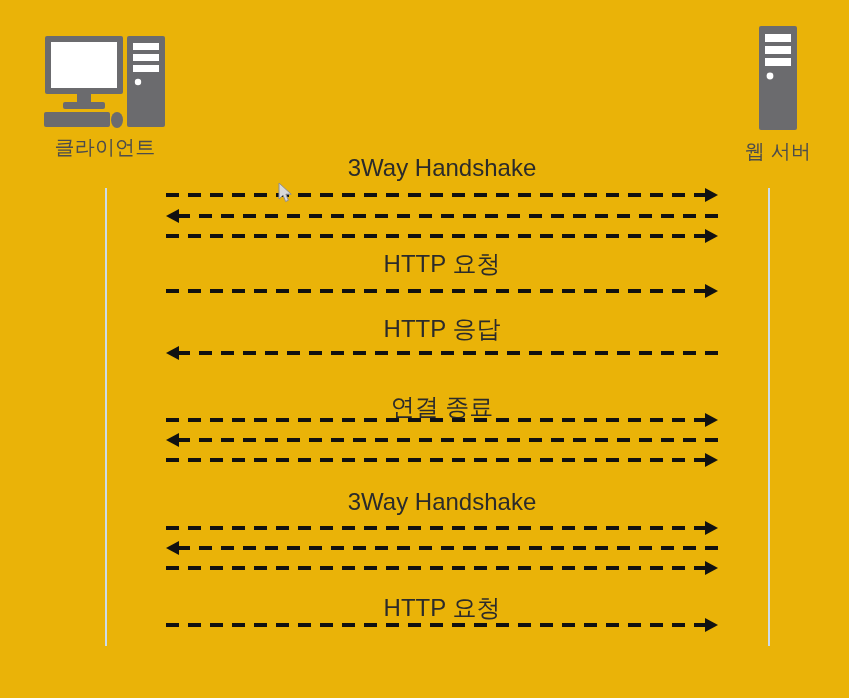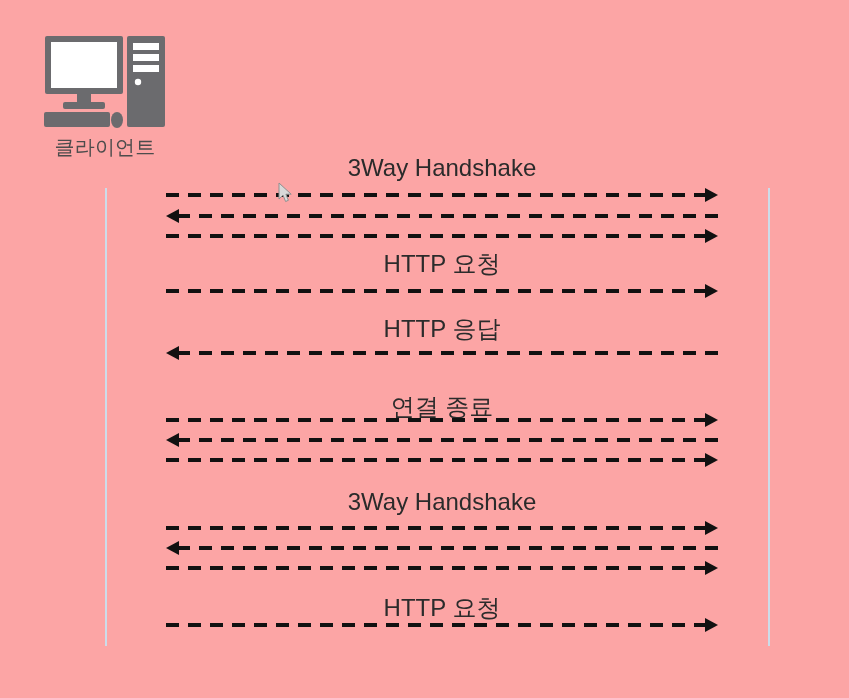--- a/index.html
+++ b/index.html
@@ -8,21 +8,21 @@
     padding: 0;
     background: #ffffff;
   }
   body {
     font-family: "Liberation Sans", "DejaVu Sans", sans-serif;
   }
   #stage {
     position: relative;
     width: 849px;
     height: 698px;
-    background: #fca5a5;
+    background: #eab308;
     overflow: hidden;
   }
 
   
   .actor {
     position: absolute;
   }
   #client-actor { left: 30px; top: 30px; width: 150px; }
   #server-actor { left: 718px; top: 22px; width: 120px; }
 
@@ -102,20 +102,30 @@
 
       <rect x="86" y="6" width="38" height="91" rx="2" fill="#6b6b6e"></rect>
       <rect x="92" y="13" width="26" height="7" fill="#ffffff"></rect>
       <rect x="92" y="24" width="26" height="7" fill="#ffffff"></rect>
       <rect x="92" y="35" width="26" height="7" fill="#ffffff"></rect>
       <circle cx="97" cy="52" r="3.2" fill="#ffffff"></circle>
     </svg>
     <span class="actor-label">클라이언트</span>
   </div>
 
+  <div class="actor" id="server-actor">
+    <svg class="actor-icon" width="60" height="112" viewBox="0 0 60 112">
+      <rect x="11" y="4" width="38" height="104" rx="2" fill="#6b6b6e"></rect>
+      <rect x="17" y="12" width="26" height="8" fill="#ffffff"></rect>
+      <rect x="17" y="24" width="26" height="8" fill="#ffffff"></rect>
+      <rect x="17" y="36" width="26" height="8" fill="#ffffff"></rect>
+      <circle cx="22" cy="54" r="3.4" fill="#ffffff"></circle>
+    </svg>
+    <span class="actor-label">웹 서버</span>
+  </div>
 
   <div class="lifeline" id="lifeline-client"></div>
   <div class="lifeline" id="lifeline-server"></div>
 
   <div id="messages-layer">
       <div class="msg-label" style="top: 155px;">3Way Handshake</div>
       <div class="msg-arrow" style="top: 188px;">
         <svg width="552" height="14" viewBox="0 0 552 14">
           <line y1="7" y2="7" stroke="#111111" stroke-width="4" stroke-dasharray="13 9" x1="0" x2="539"></line>
           <path fill="#111111" d="M 539 0 L 552 7 L 539 14 Z"></path>

